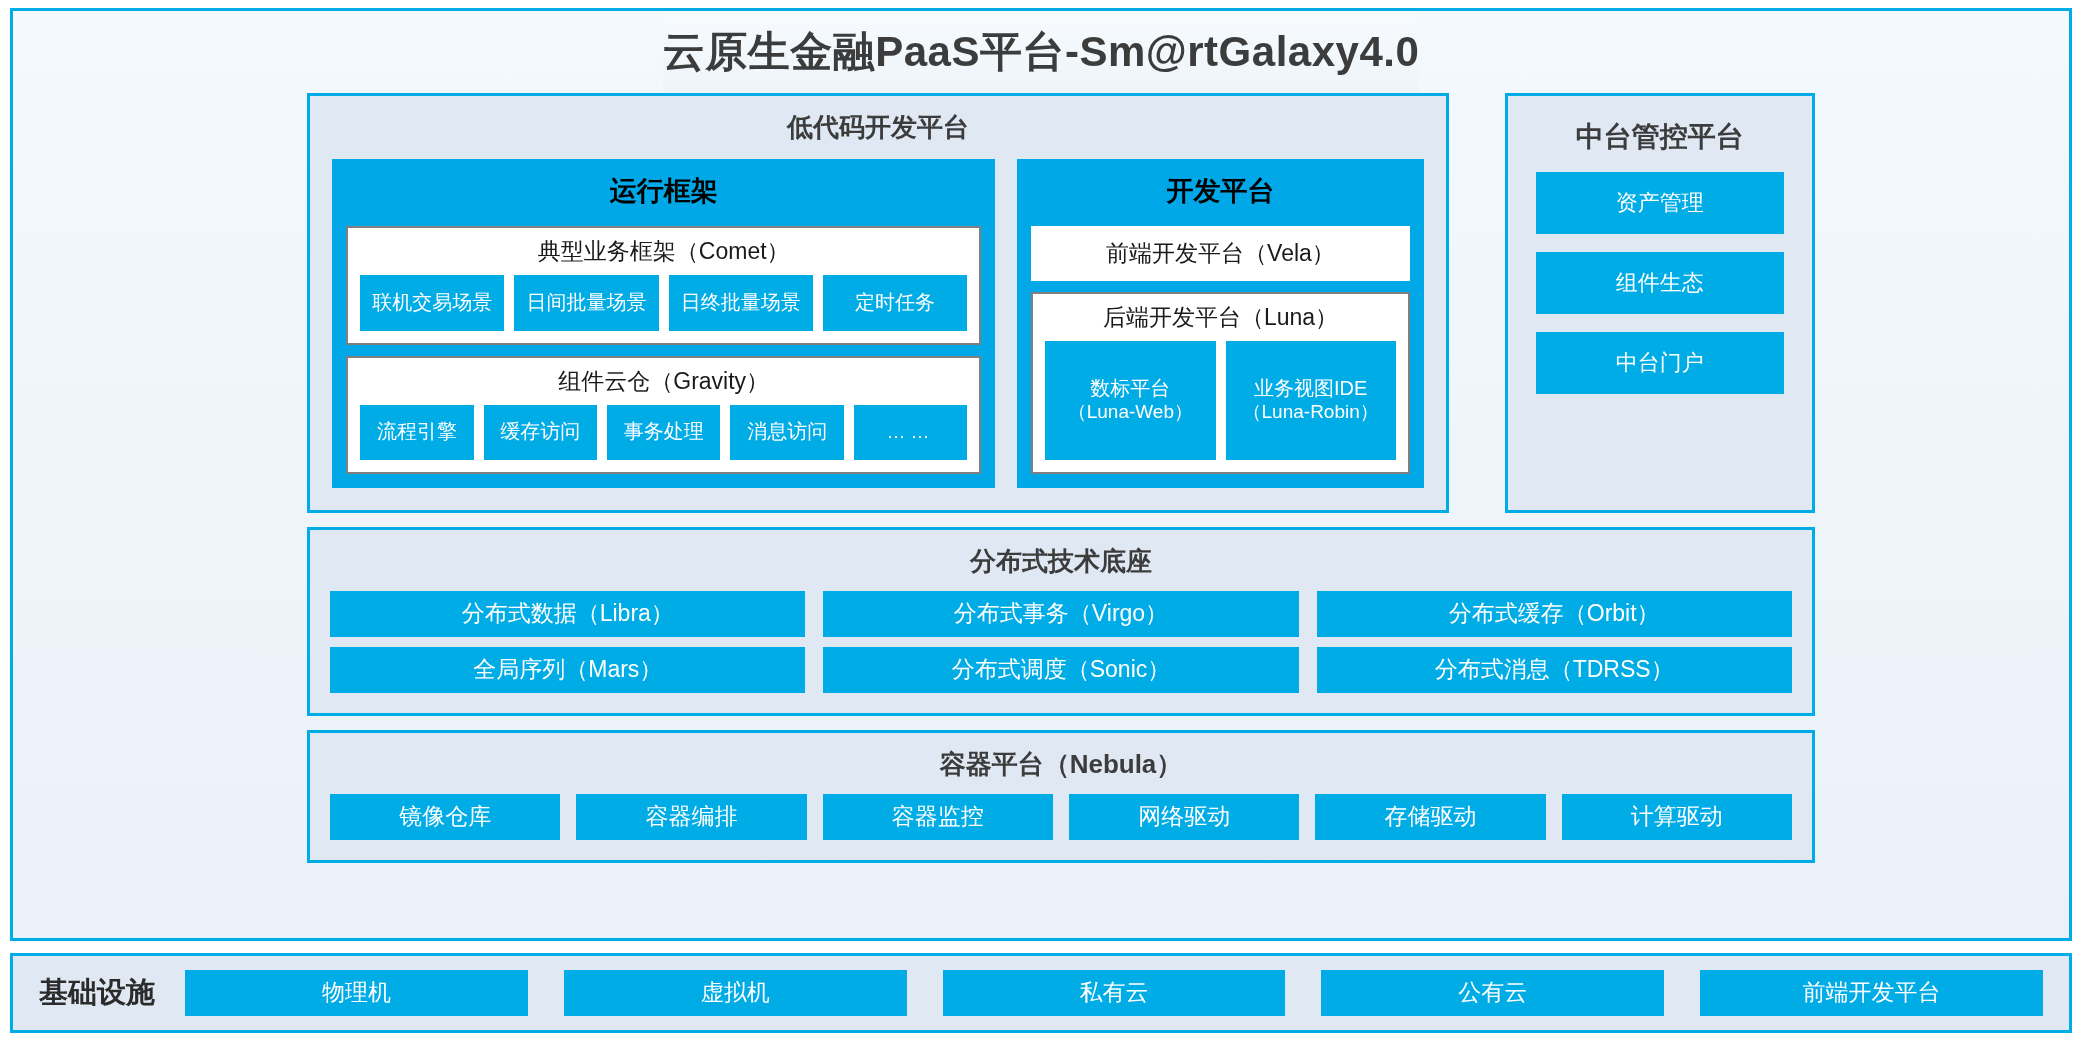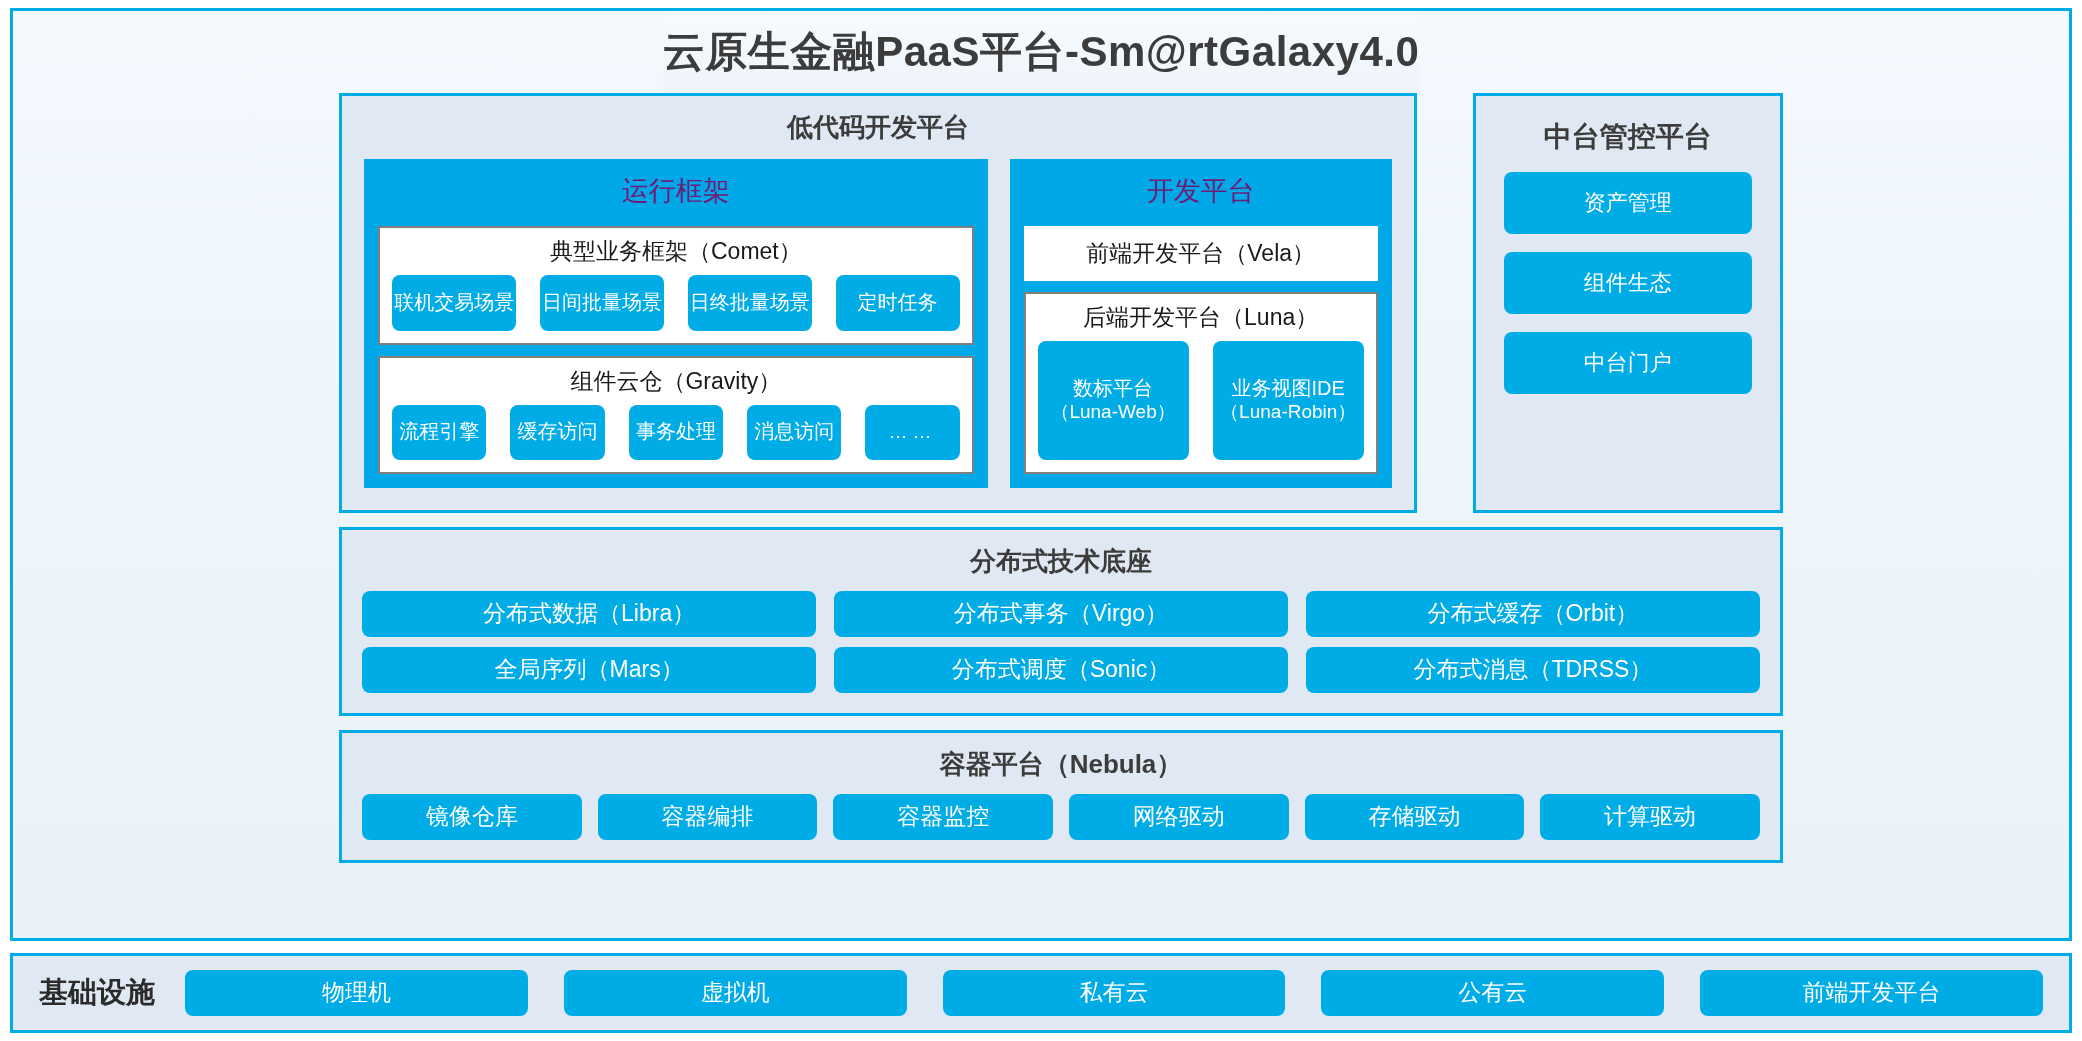--- a/index.html
+++ b/index.html
@@ -99,23 +99,23 @@
   
   .bluecard {
     background: #00a8e8;
     display: flex;
     flex-direction: column;
     padding: 10px 14px 14px 14px;
     gap: 11px;
   }
   .bluecard > .bc-title {
     text-align: center;
-    color: #701a75;
+    color: #000000;
     font-size: 27px;
-    font-weight: 400;
+    font-weight: 700;
     padding: 4px 0 6px 0;
     flex: 0 0 auto;
   }
 
   .runframe { flex: 1 1 62%; min-width: 0; }
   .devplat  { flex: 1 1 38%; min-width: 0; }
 
   
   .whitebox {
     background: #ffffff;
@@ -131,38 +131,37 @@
     text-align: center;
     font-size: 23px;
     color: #1a1a1a;
     font-weight: 400;
     white-space: nowrap;
     flex: 0 0 auto;
   }
 
   .chiprow {
     display: flex;
-    gap: 24px;
+    gap: 10px;
     flex: 1 1 auto;
     align-items: stretch;
   }
   .chip {
     background: #00ace6;
     color: #ffffff;
     font-size: 20px;
     display: flex;
     align-items: center;
     justify-content: center;
     text-align: center;
     flex: 1 1 0;
     min-width: 0;
-    padding: 6px 8px;
+    padding: 6px 18px;
     line-height: 1.18;
     white-space: nowrap;
-    border-radius: 8px;
   }
   .chip.ellipsis { letter-spacing: 5px; font-size: 19px; }
 
   
   .whitebar {
     background: #ffffff;
     font-size: 23px;
     color: #1a1a1a;
     display: flex;
     align-items: center;

